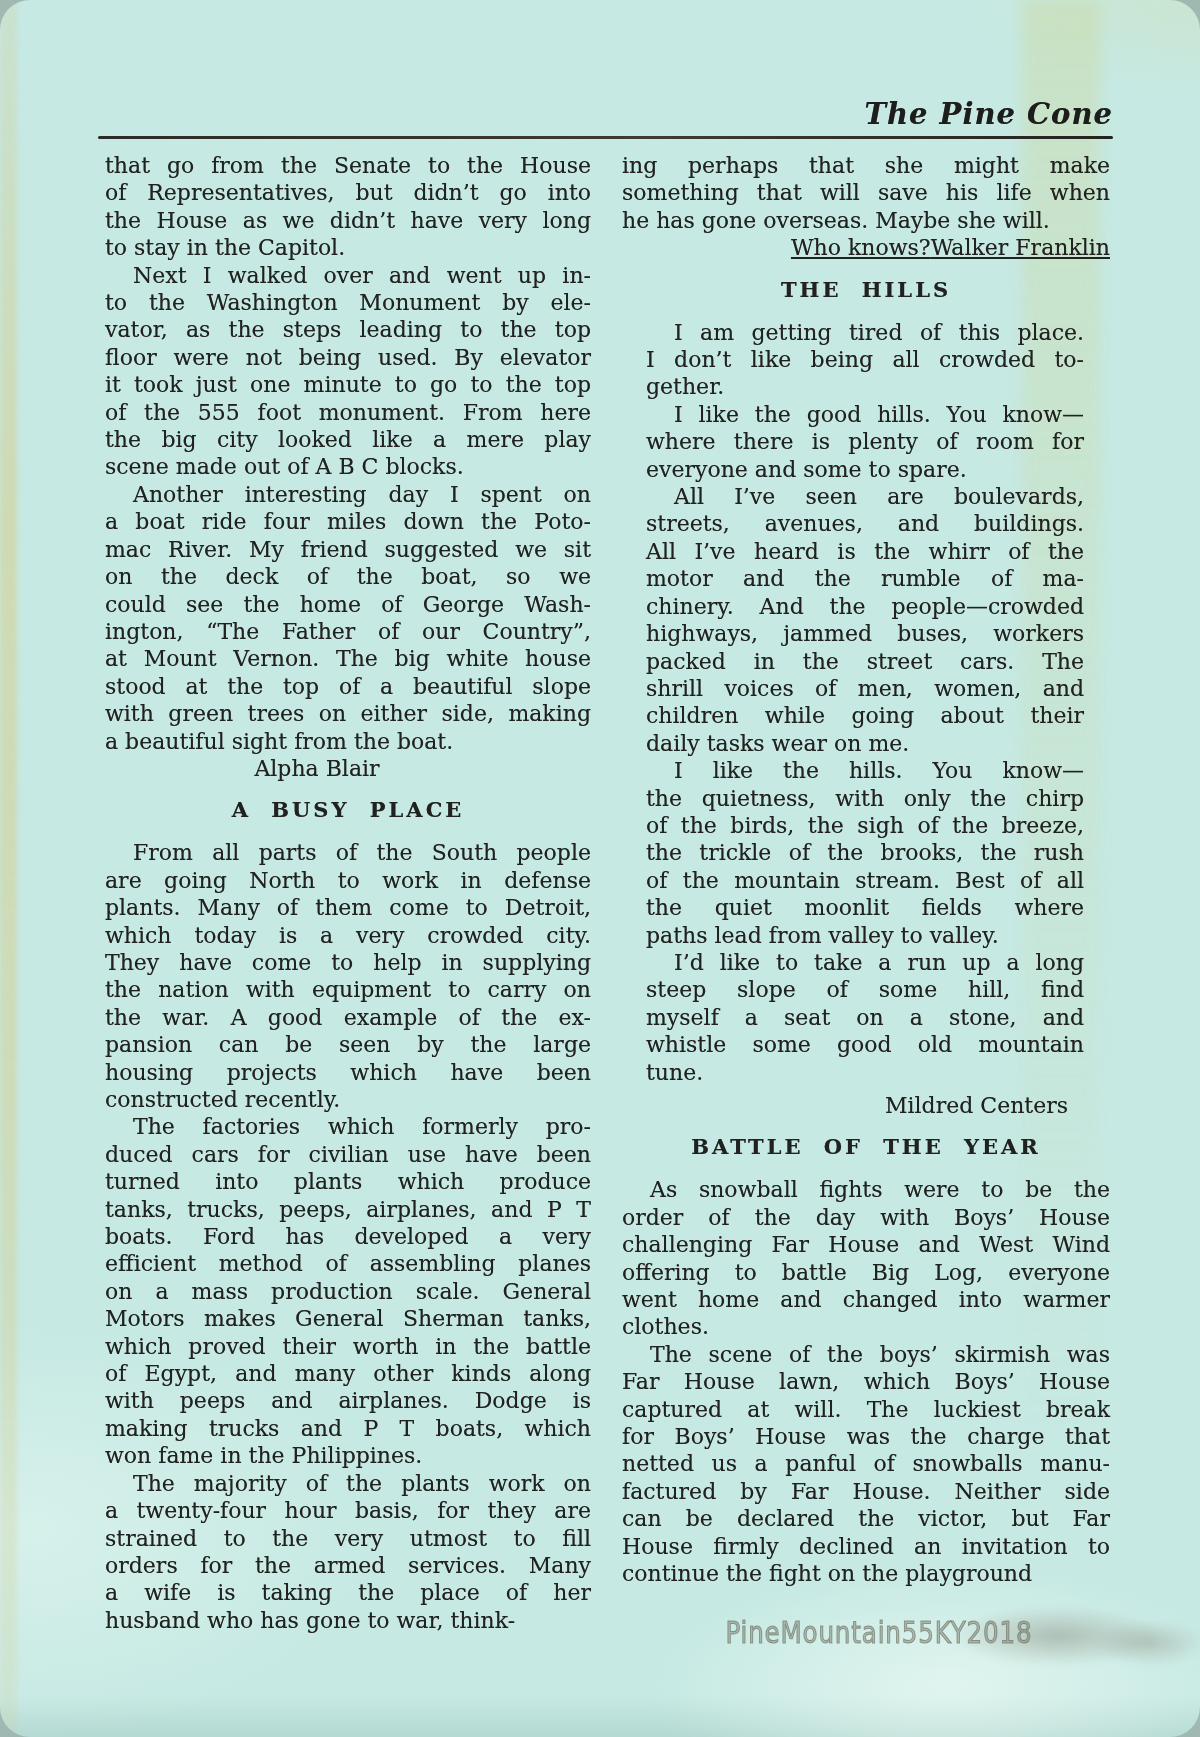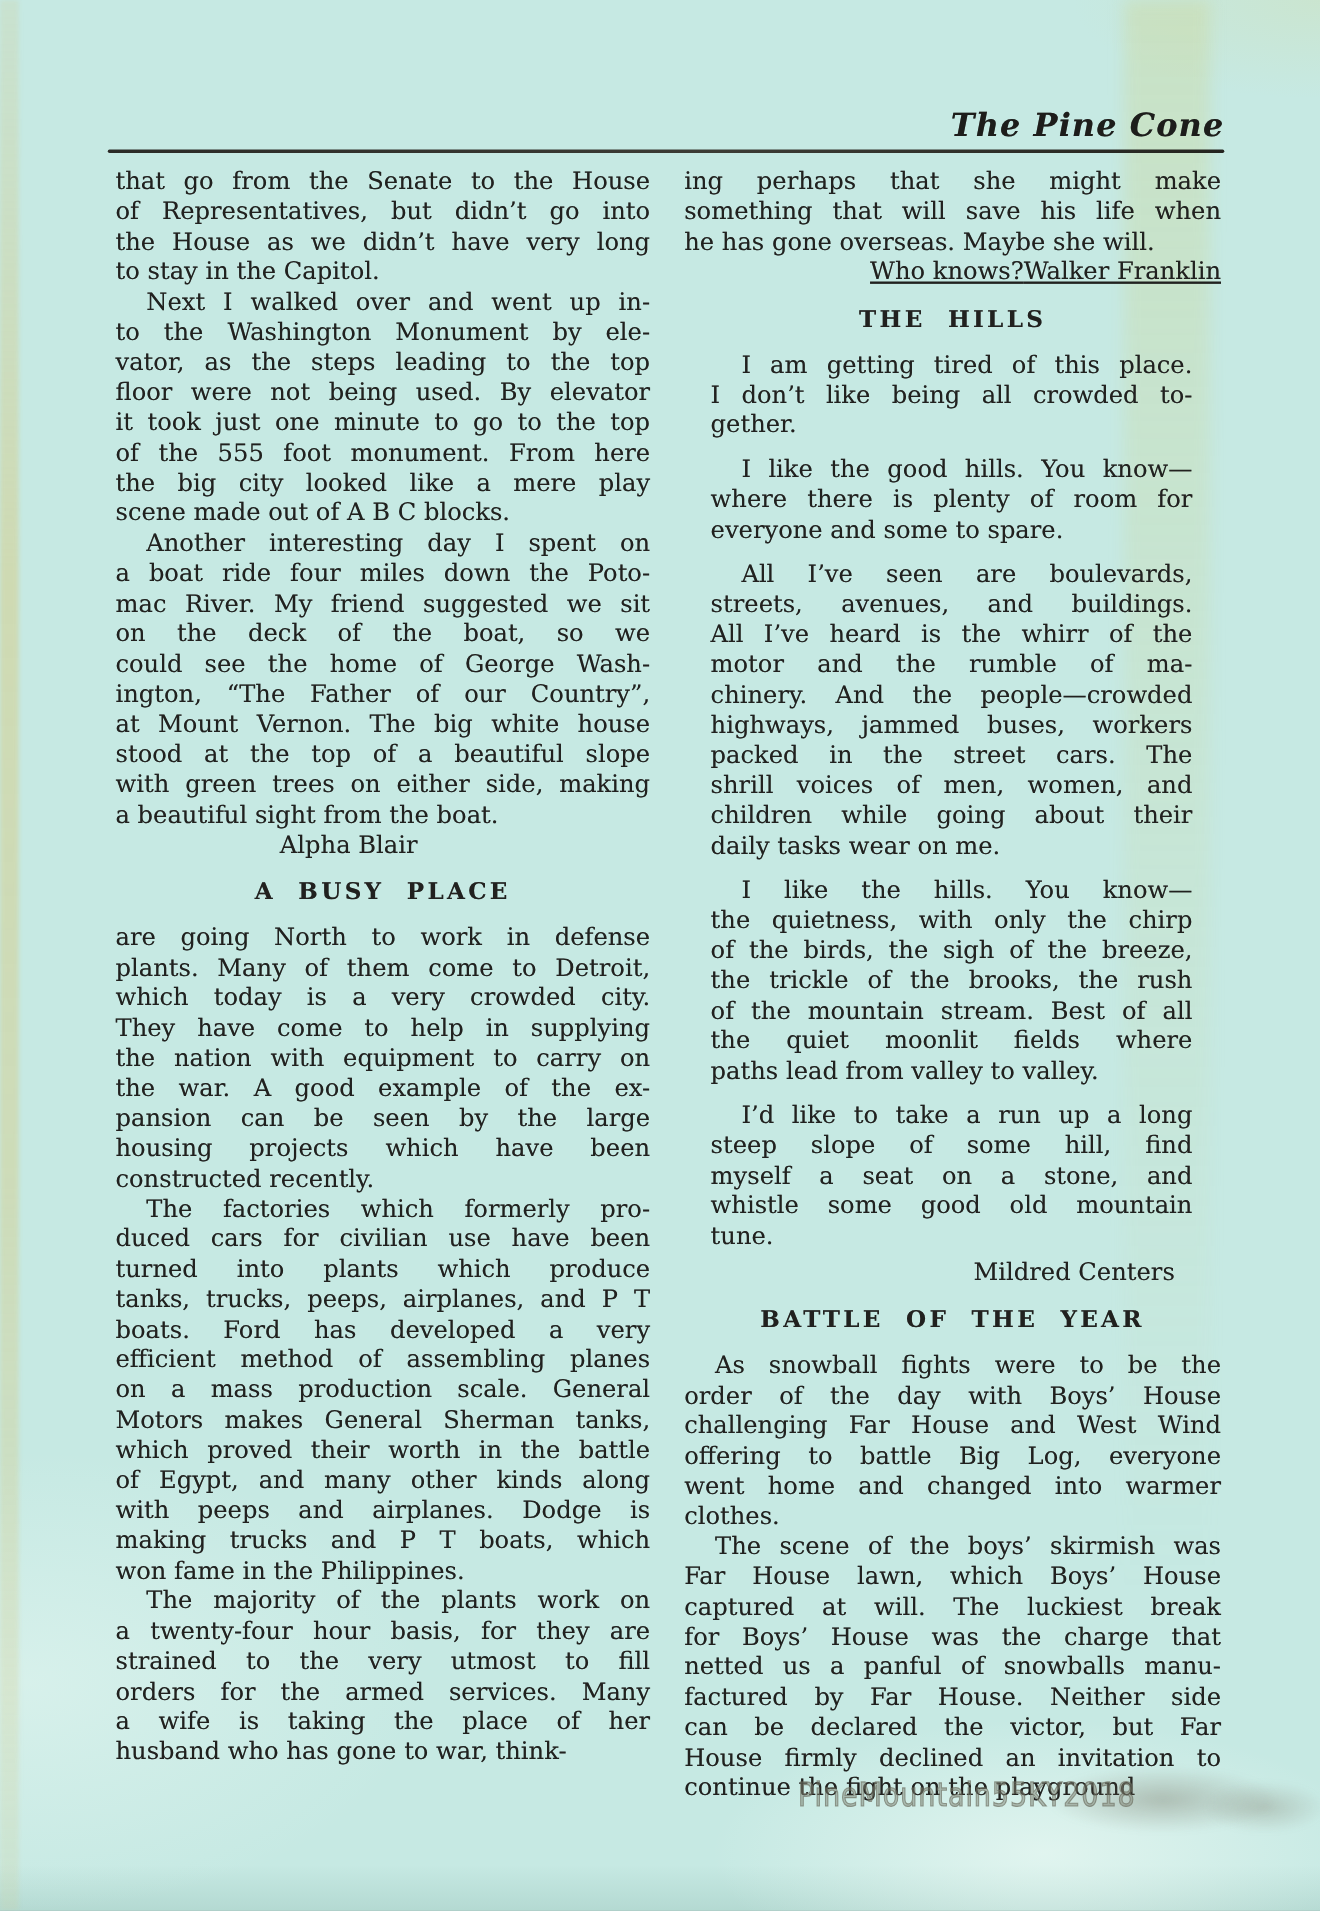--- a/index.html
+++ b/index.html
@@ -9,20 +9,21 @@
     margin:0 auto;
     overflow:hidden;
     font-family:"DejaVu Serif","Liberation Serif",serif;
     color:#21211f;
     background:
       radial-gradient(420px 170px at 79% 97%, rgba(242,252,247,.60), rgba(242,252,247,0) 72%),
       radial-gradient(520px 300px at 2% 88%, rgba(232,248,243,.50), rgba(232,248,243,0) 70%),
       radial-gradient(300px 120px at 100% 0%, rgba(214,219,158,.28), rgba(214,219,158,0) 75%),
       linear-gradient(180deg, rgba(160,200,190,0) 97.6%, rgba(150,192,182,.38) 100%),
       #c6e9e3;
+    border-radius: 30px;
   }
   .edge-left{position:absolute;left:0;top:0;width:17px;height:100%;
     background:linear-gradient(180deg, rgba(212,202,142,.22), rgba(214,206,140,.55) 30%, rgba(214,206,140,.48) 62%, rgba(212,204,142,.18));
     filter:blur(2px);}
   .band-right{position:absolute;left:1022px;top:0;width:78px;height:1450px;
     background:linear-gradient(180deg, rgba(206,213,142,.34), rgba(206,213,142,.14) 55%, rgba(206,213,142,0));
     filter:blur(7px);}
   .smudge-a{position:absolute;left:952px;top:1606px;width:210px;height:60px;
     background:radial-gradient(closest-side, rgba(104,99,80,.34), rgba(104,99,80,0));filter:blur(3px);}
   .smudge-b{position:absolute;left:1095px;top:1620px;width:110px;height:46px;
@@ -40,21 +41,21 @@
 
   .col{position:absolute;top:152px;font-size:22px;line-height:27.4px;}
   .col-left{left:105px;width:486px;}
   .col-right{left:622px;width:488px;}
 
   .ln{text-align:justify;text-align-last:justify;
       text-shadow:0 0 .6px rgba(33,33,31,.45);}
   .ln.last{text-align-last:left;}
   .para.indent .ln.first{text-indent:28px;}
   .para.inset{margin-left:24px;margin-right:26px;}
-  .para.gap{margin-top:13px;}
+  .para.gap{}
 
   .heading{text-align:center;font-weight:bold;font-size:21px;line-height:28px;
     letter-spacing:3px;word-spacing:10px;margin:14px 0 15px;white-space:nowrap;
     text-shadow:0 0 .6px rgba(33,33,31,.5);}
   .sig{text-align:right;text-shadow:0 0 .6px rgba(33,33,31,.45);}
   .col-left .sig{padding-right:62px;text-align:center;}
   .col-right .sig{padding-right:42px;margin-top:6px;}
   .sigline{display:flex;justify-content:flex-end;
     text-shadow:0 0 .6px rgba(33,33,31,.45);text-decoration:underline;}
 
@@ -106,20 +107,21 @@
         <div class="ln">could see the home of George Wash-</div>
         <div class="ln">ington, “The Father of our Country”,</div>
         <div class="ln">at Mount Vernon. The big white house</div>
         <div class="ln">stood at the top of a beautiful slope</div>
         <div class="ln">with green trees on either side, making</div>
         <div class="ln last">a beautiful sight from the boat.</div>
       </div>
       <div class="sig">Alpha Blair</div>
       <div class="heading">A BUSY PLACE</div>
       <div class="para indent">
+        <div class="ln first">From all parts of the South people</div>
         <div class="ln">are going North to work in defense</div>
         <div class="ln">plants. Many of them come to Detroit,</div>
         <div class="ln">which today is a very crowded city.</div>
         <div class="ln">They have come to help in supplying</div>
         <div class="ln">the nation with equipment to carry on</div>
         <div class="ln">the war. A good example of the ex-</div>
         <div class="ln">pansion can be seen by the large</div>
         <div class="ln">housing projects which have been</div>
         <div class="ln last">constructed recently.</div>
       </div>

